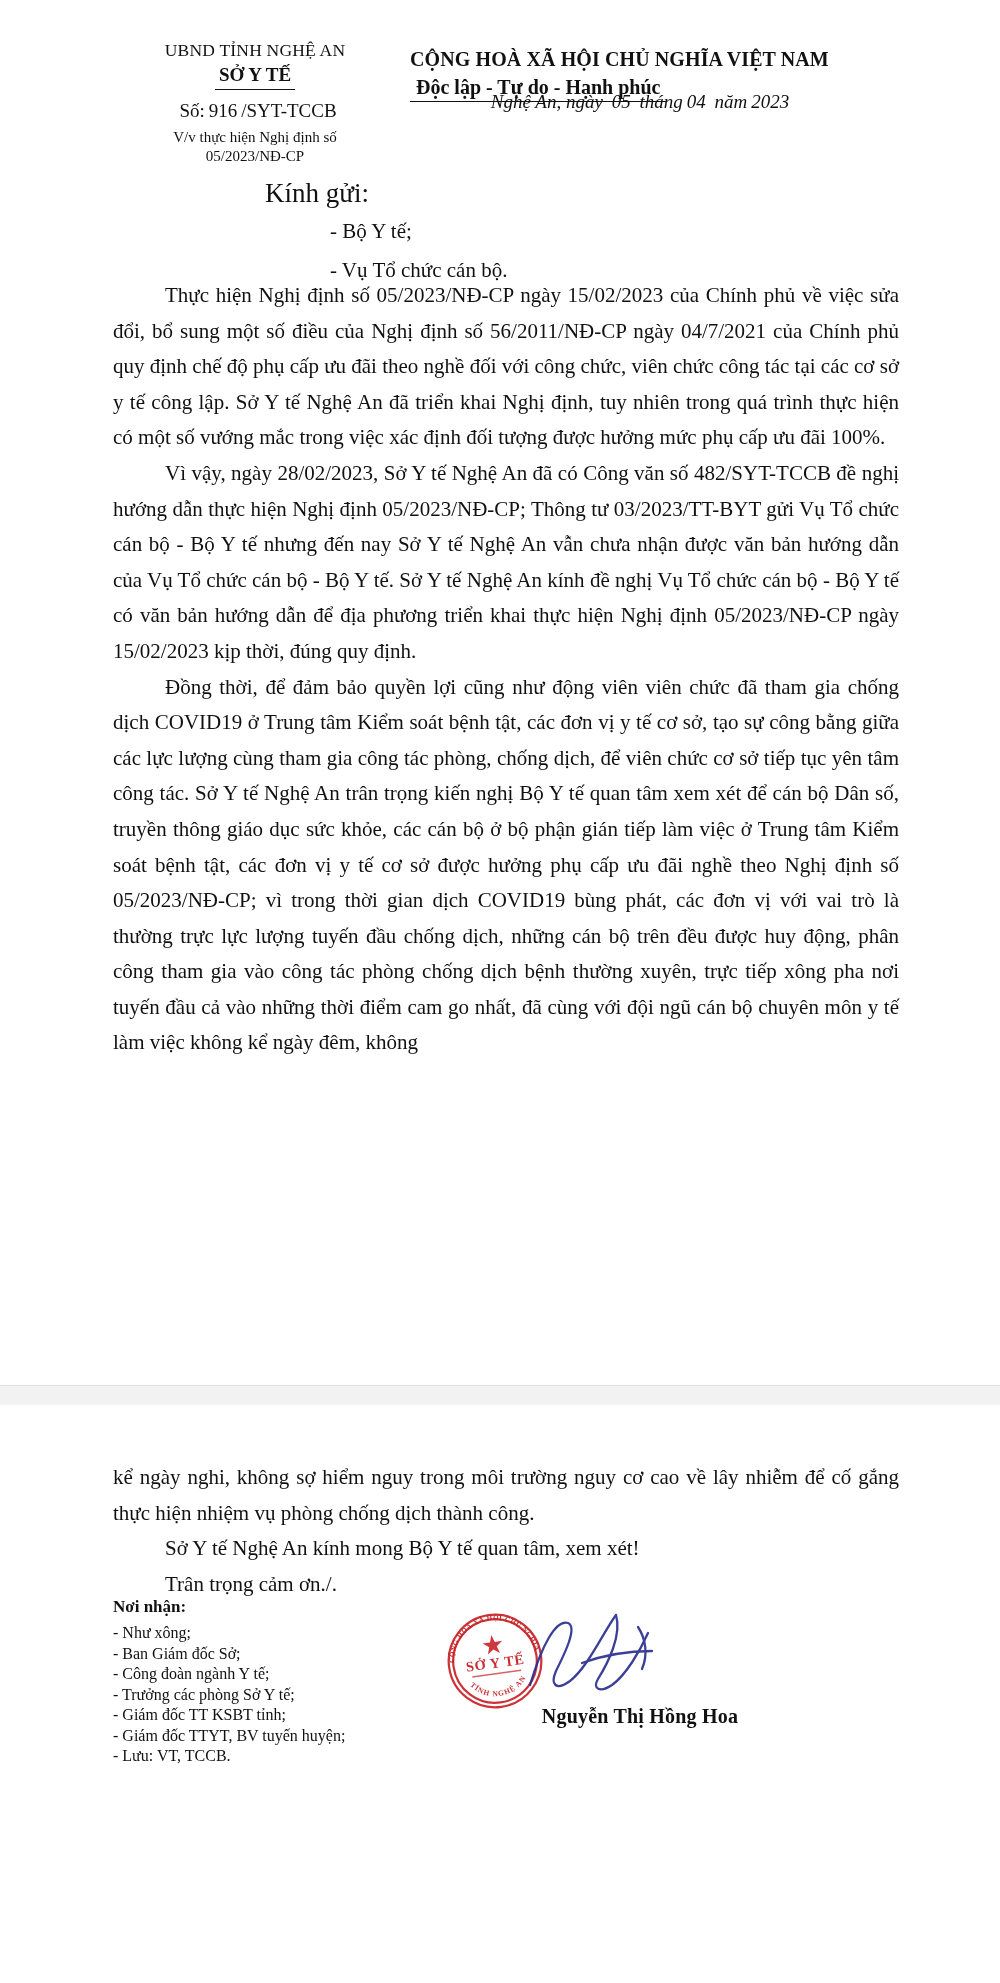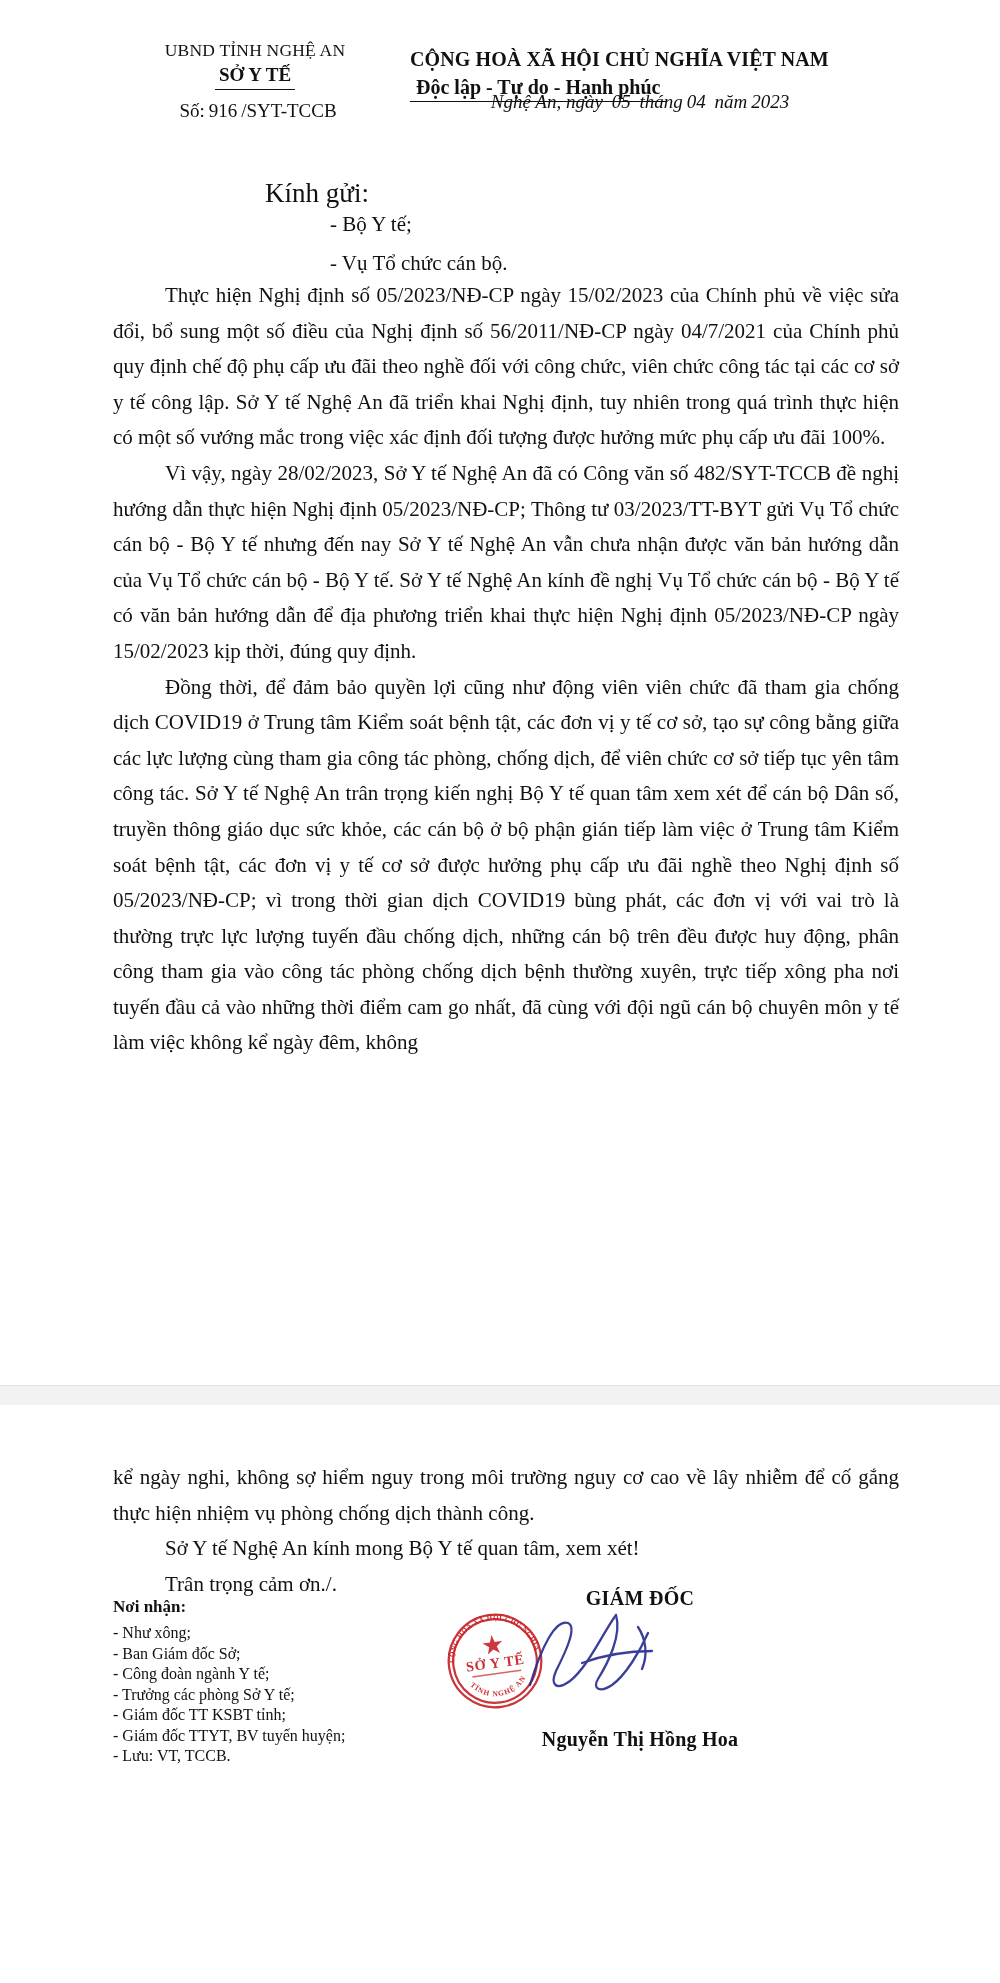--- a/index.html
+++ b/index.html
@@ -35,21 +35,21 @@
   .vv{position:absolute;left:0;top:88px;width:290px;text-align:center;
       font-size:15px;line-height:1.28;}
   .vv div{white-space:nowrap;}
 
   .datepl{position:absolute;left:300px;top:51px;width:460px;text-align:center;
           font-style:italic;font-size:19px;white-space:nowrap;}
   .datepl span{padding:0 2px;}
 
   
   .kg{position:absolute;left:265px;top:178px;font-size:27px;}
-  .kg-list{position:absolute;left:330px;top:205px;font-size:21px;line-height:1.85;}
+  .kg-list{position:absolute;left:330px;top:212px;font-size:21px;line-height:1.85;}
   .kg-list div{white-space:nowrap;}
 
   
   .body{position:absolute;left:113px;top:278px;width:786px;}
   .body p{
     margin:0 0 0 0;
     text-align:justify;
     text-justify:inter-word;
     font-size:21px;
     line-height:35.6px;
@@ -93,20 +93,24 @@
       </div>
       <div class="hdr-right">
         <div class="nation-top">CỘNG HOÀ XÃ HỘI CHỦ NGHĨA VIỆT NAM</div>
         <div class="nation-sub">Độc lập - Tự do - Hạnh phúc</div>
       </div>
 
       <div class="sonum">
         <span>Số:</span><span class="num">916</span><span>/SYT-TCCB</span>
       </div>
 
+      <div class="vv">
+        <div>V/v thực hiện Nghị định số</div>
+        <div>05/2023/NĐ-CP</div>
+      </div>
 
       <div class="datepl">
         <span>Nghệ An, ngày</span>
         <span>05</span>
         <span>tháng</span><span>04</span>
         <span>năm</span><span>2023</span>
       </div>
     </div>
 
     <div class="kg">Kính gửi:</div>
@@ -139,21 +143,20 @@
         <li>- Ban Giám đốc Sở;</li>
         <li>- Công đoàn ngành Y tế;</li>
         <li>- Trưởng các phòng Sở Y tế;</li>
         <li>- Giám đốc TT KSBT tỉnh;</li>
         <li>- Giám đốc TTYT, BV tuyến huyện;</li>
         <li>- Lưu: VT, TCCB.</li>
       </ul>
     </div>
 
     <div class="sign">
-      <div class="role">GIÁM ĐỐC</div>
 
       <div class="seal">
         <svg width="150" height="112" viewBox="0 0 150 150" aria-hidden="true">
           <defs>
             <path id="arcTop" d="M 20 75 A 55 55 0 0 1 130 75"></path>
             <path id="arcBot" d="M 28 75 A 47 47 0 0 0 122 75"></path>
           </defs>
           <g transform="rotate(-8 75 75)" fill="none" stroke="#c4171c" stroke-width="3" opacity="0.88">
             <circle cx="75" cy="75" r="62"></circle>
             <circle cx="75" cy="75" r="56"></circle>

